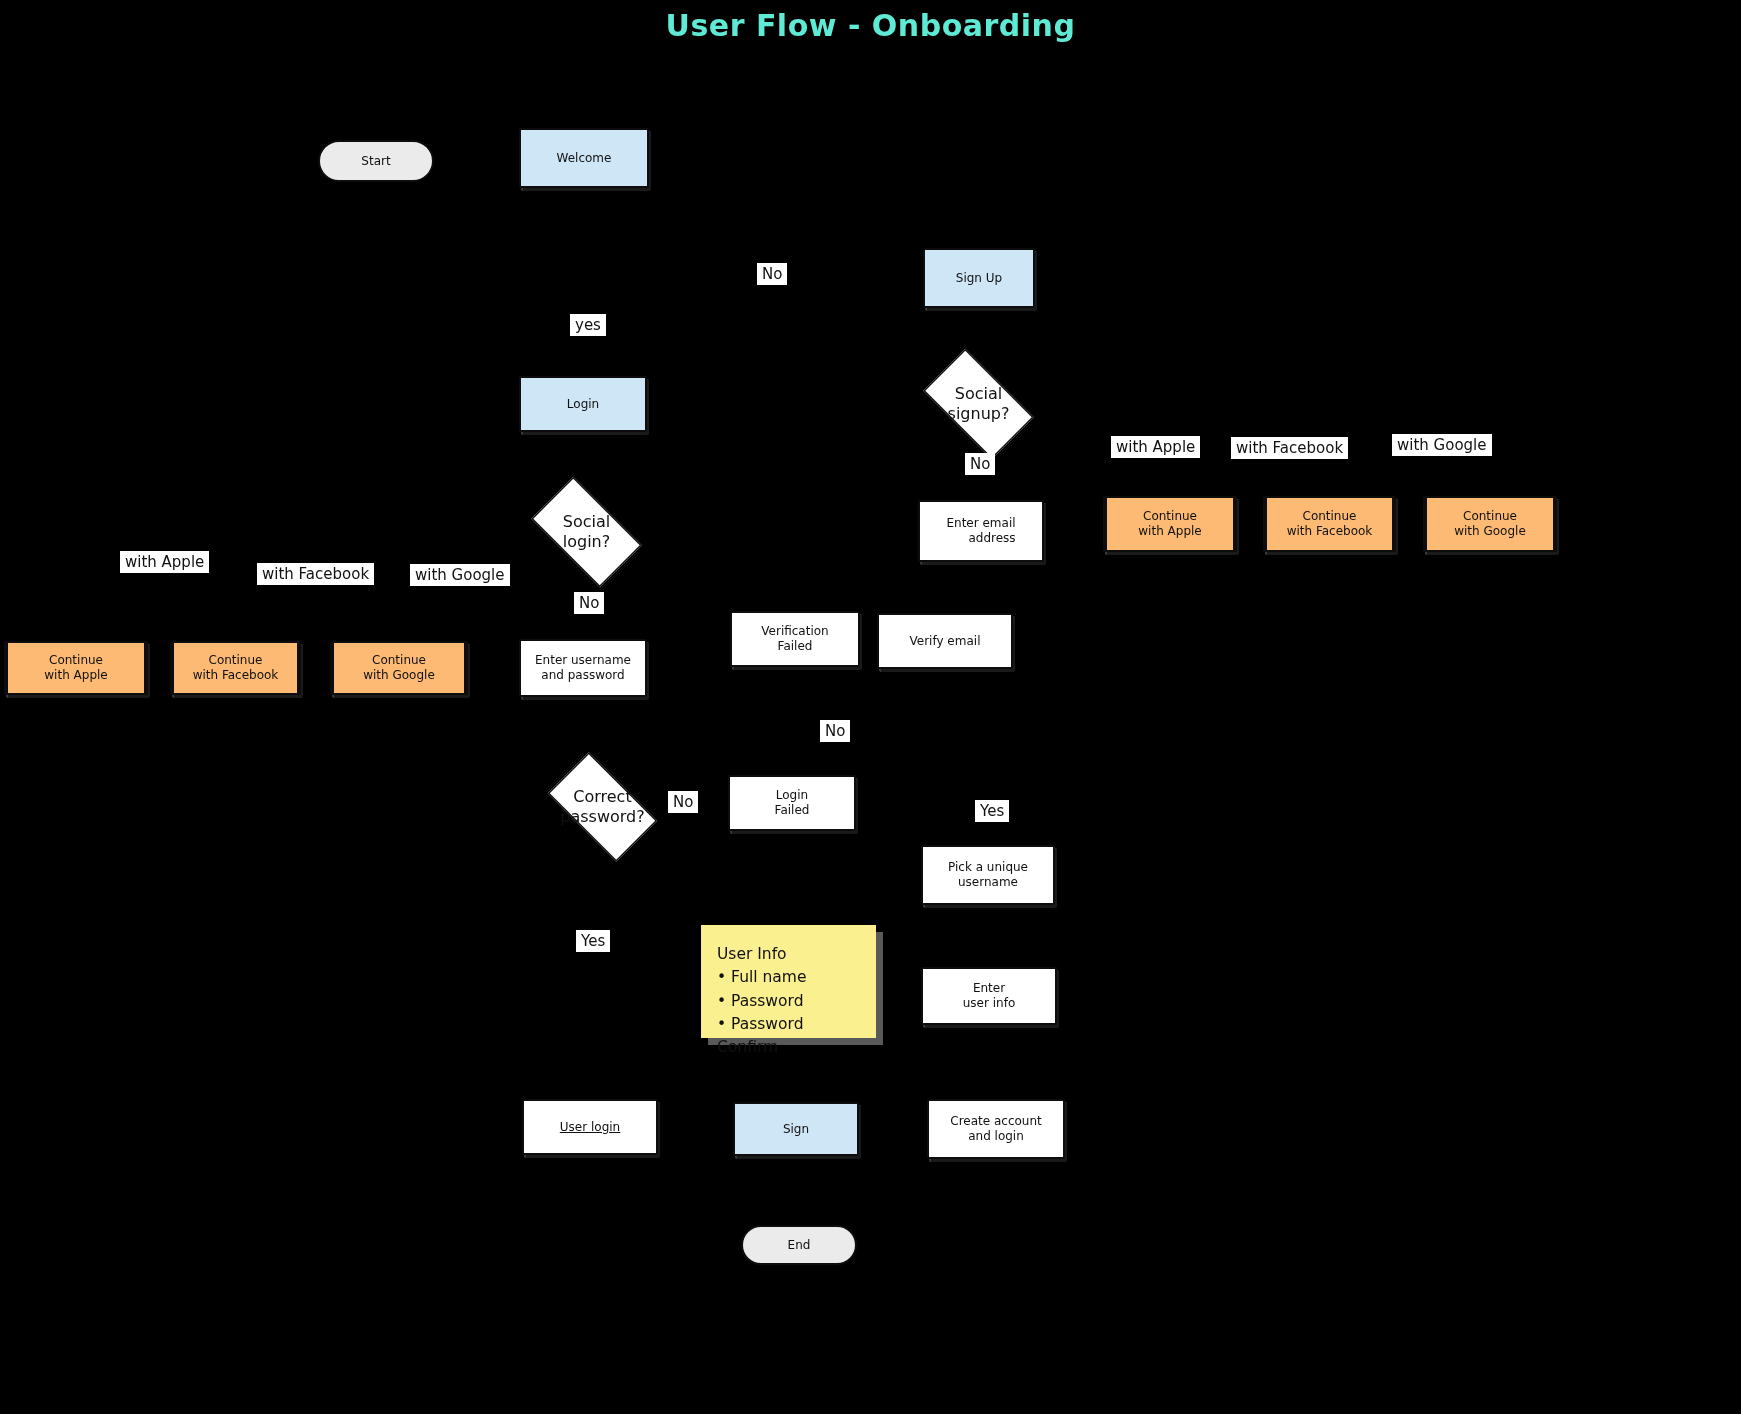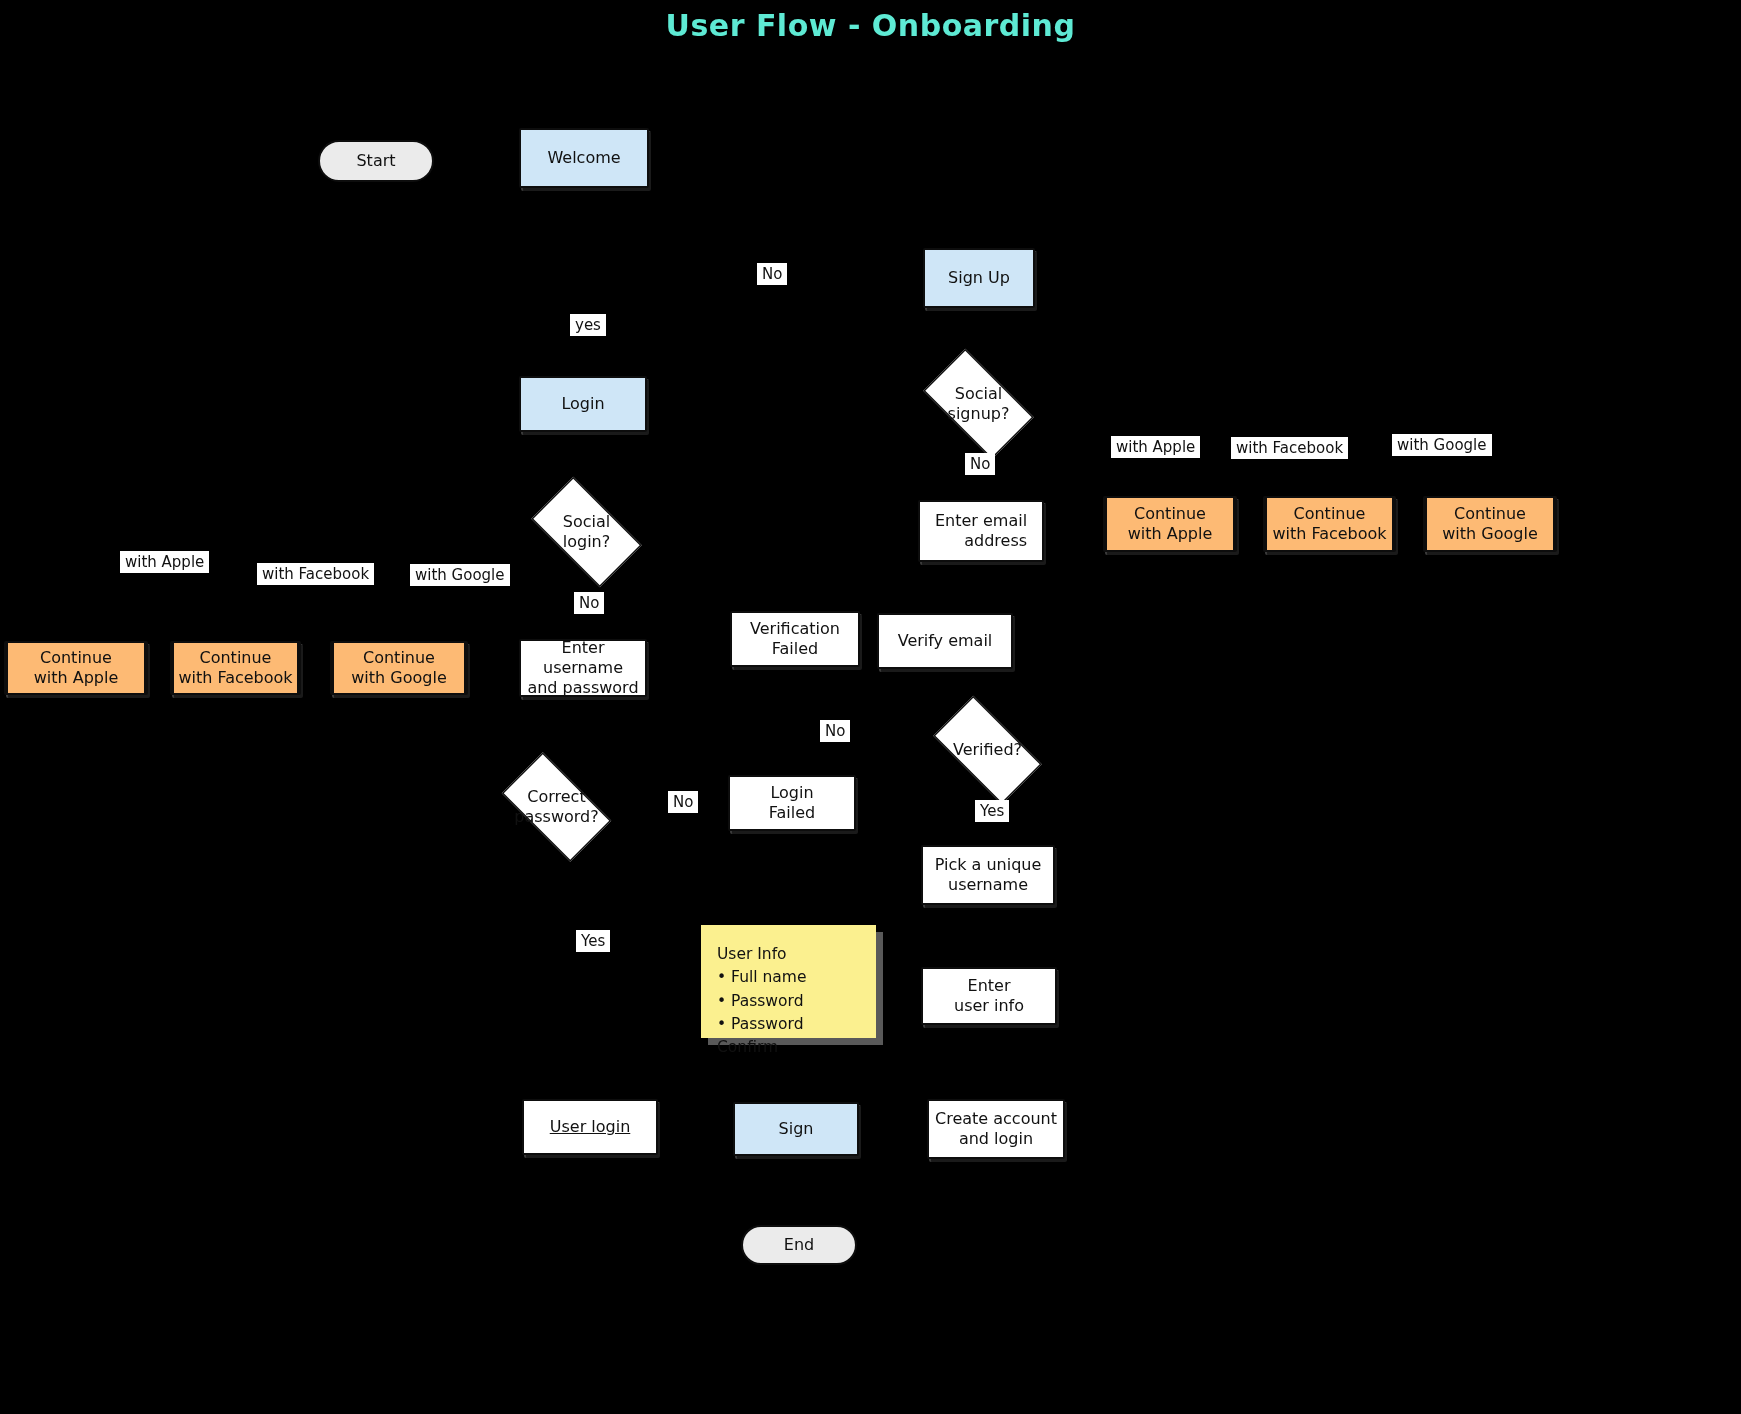--- a/index.html
+++ b/index.html
@@ -29,21 +29,21 @@
   }
   
   .node {
     position: absolute;
     box-sizing: border-box;
     display: flex;
     align-items: center;
     justify-content: center;
     text-align: center;
     color: #111111;
-    font-size: 16px;
+    font-size: 12px;
     line-height: 1.25;
     white-space: pre-line;
     font-family: "DejaVu Sans", sans-serif;
   }
   .rect {
     border: 2.5px solid #0d0d0d;
     background: #ffffff;
     box-shadow: 4px 4px 0 rgba(0,0,0,0.55), 2px 3px 0 #3a3a3a;
     border-radius: 2px;
   }
@@ -186,26 +186,22 @@
 
   <div class="node rect" style="left:730px;top:611px;width:130px;height:56px;">
     <span>Verification
 Failed</span>
   </div>
 
   <div class="node rect" style="left:877px;top:613px;width:136px;height:56px;justify-content:center;">
     <span>Verify email</span>
   </div>
 
-  <div class="diamond" style="left:919px;top:710px;width:137px;height:80px;">
-    <div class="shape"></div>
-    <div class="dlabel">Verified?</div>
-  </div>
-
-  <div class="diamond" style="left:488px;top:766px;width:137px;height:82px;">
+
+  <div class="diamond" style="left:534px;top:766px;width:137px;height:82px;">
     <div class="shape"></div>
     <div class="dlabel">Correct
 password?</div>
   </div>
 
   <div class="node rect" style="left:728px;top:775px;width:128px;height:56px;">
     <span>Login
 Failed</span>
   </div>
 

